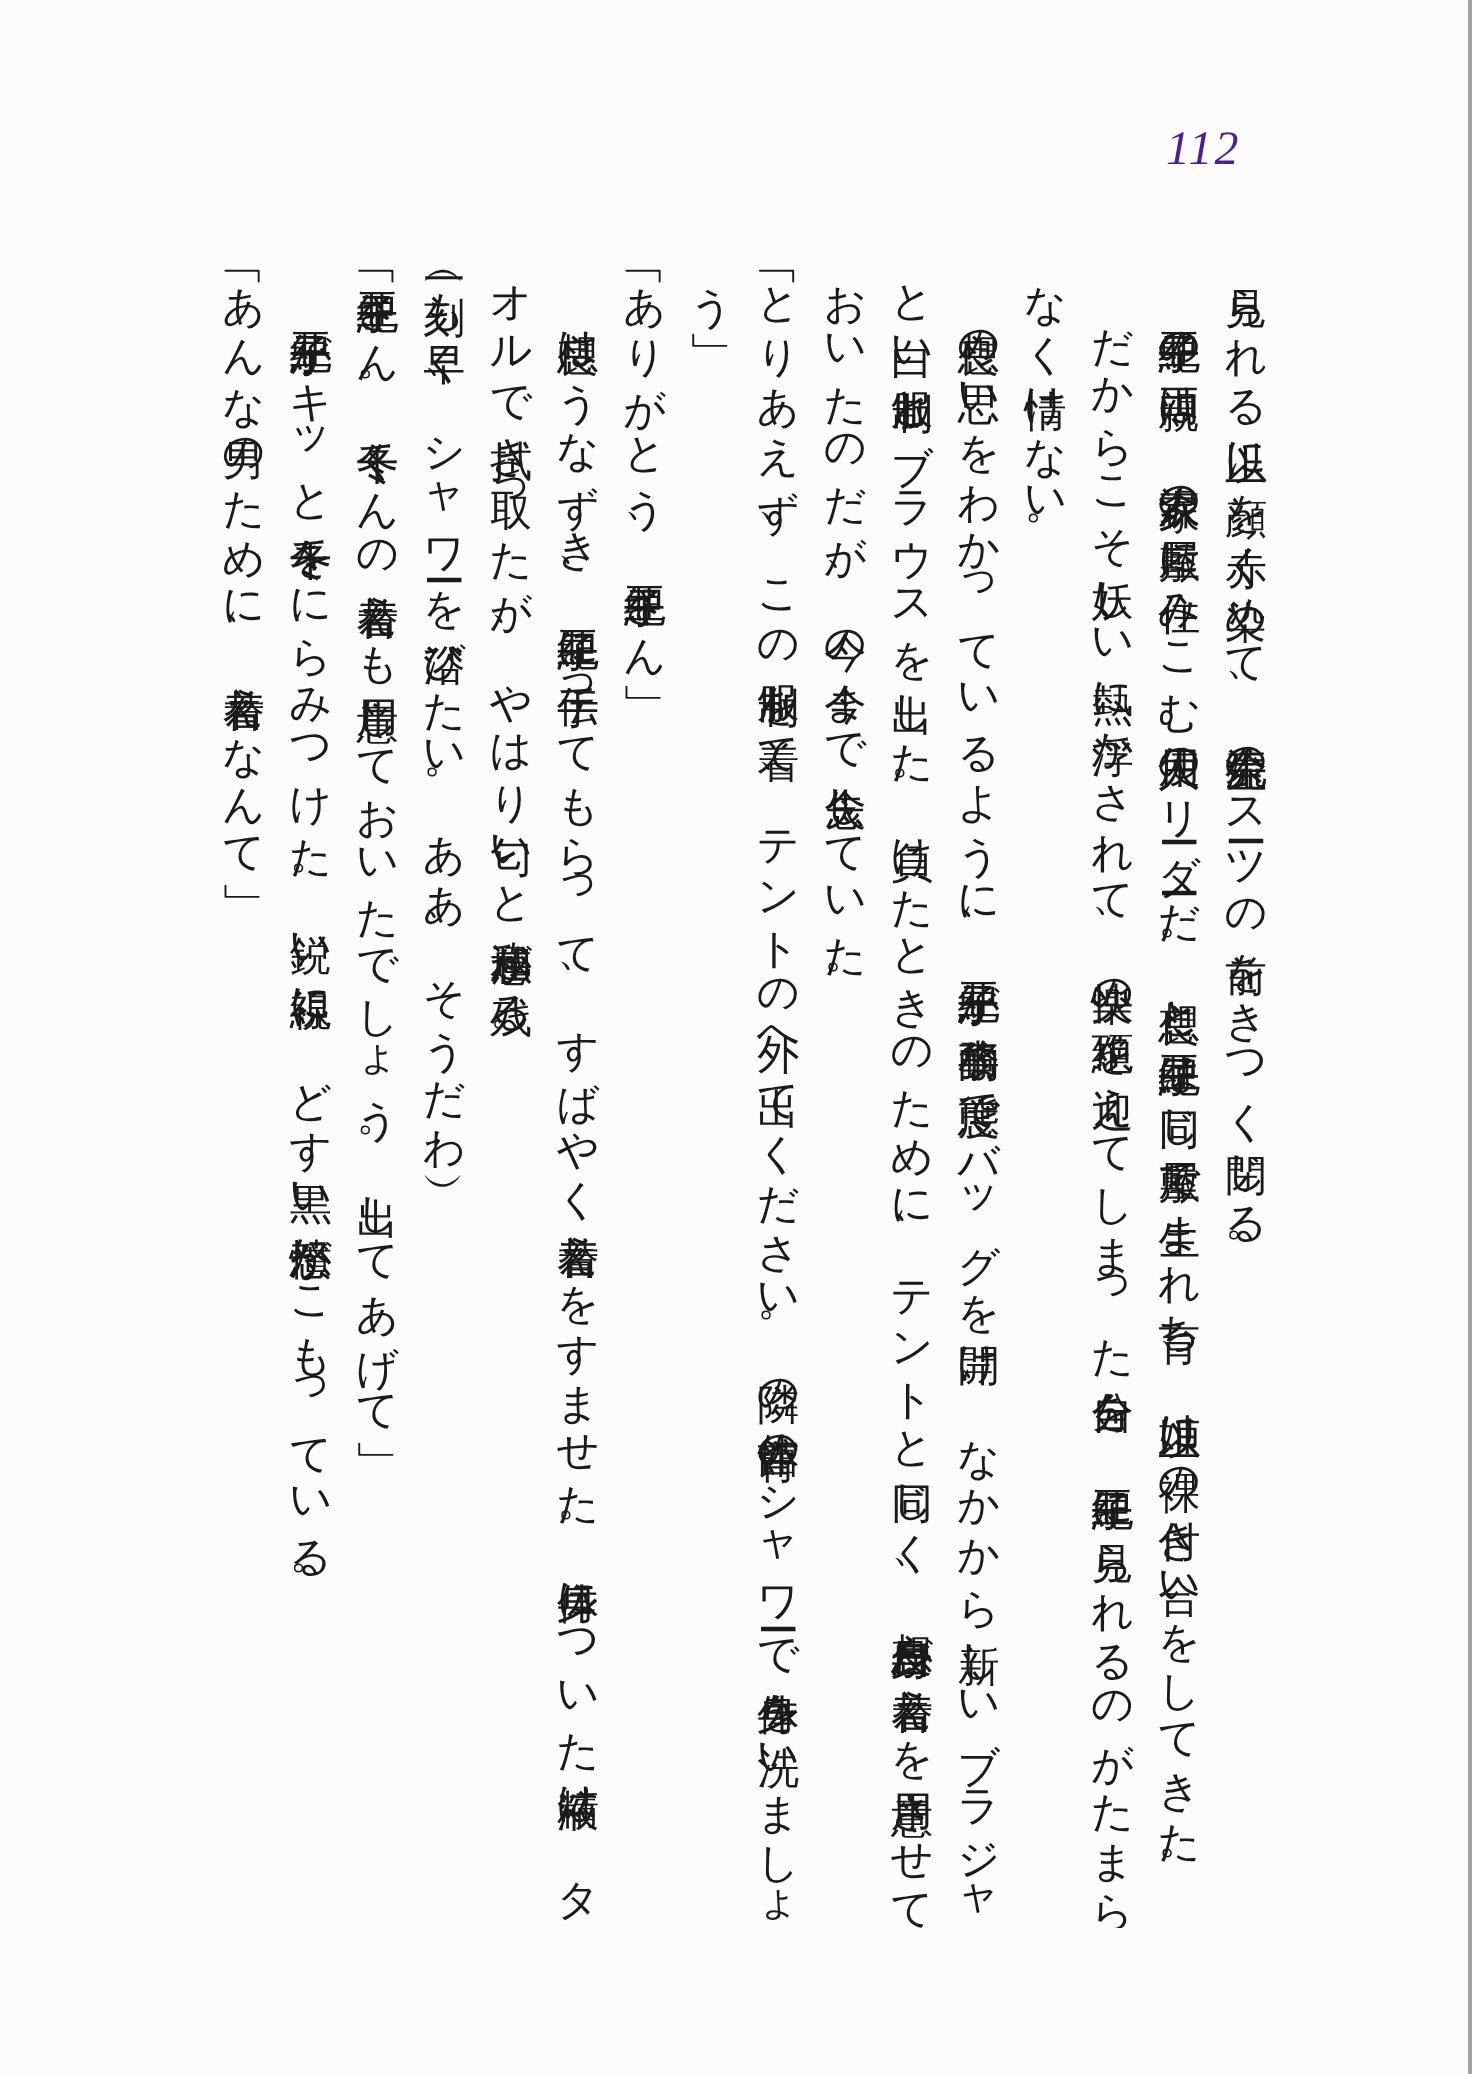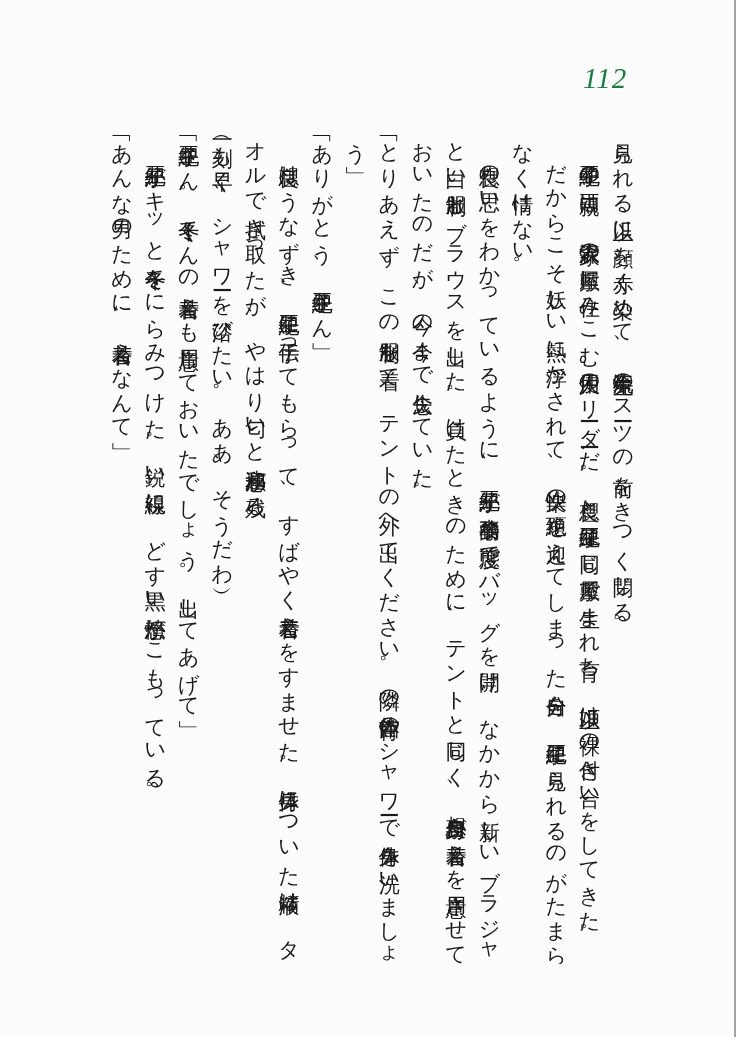--- a/index.html
+++ b/index.html
@@ -21,23 +21,23 @@
     right: 0;
     width: 2px;
     height: 100%;
     background: #a3a3a3;
   }
   .page-number {
     position: absolute;
     left: 583px;
     top: 62px;
     font-style: italic;
-    font-size: 29px;
+    font-size: 24px;
     letter-spacing: 1px;
-    color: #15803d;
+    color: #4c1d95;
   }
   .page-text {
     position: absolute;
     top: 128px;
     right: 97px;
     width: 568px;
     height: 836px;
     writing-mode: vertical-rl;
     -webkit-writing-mode: vertical-rl;
     text-orientation: mixed;

